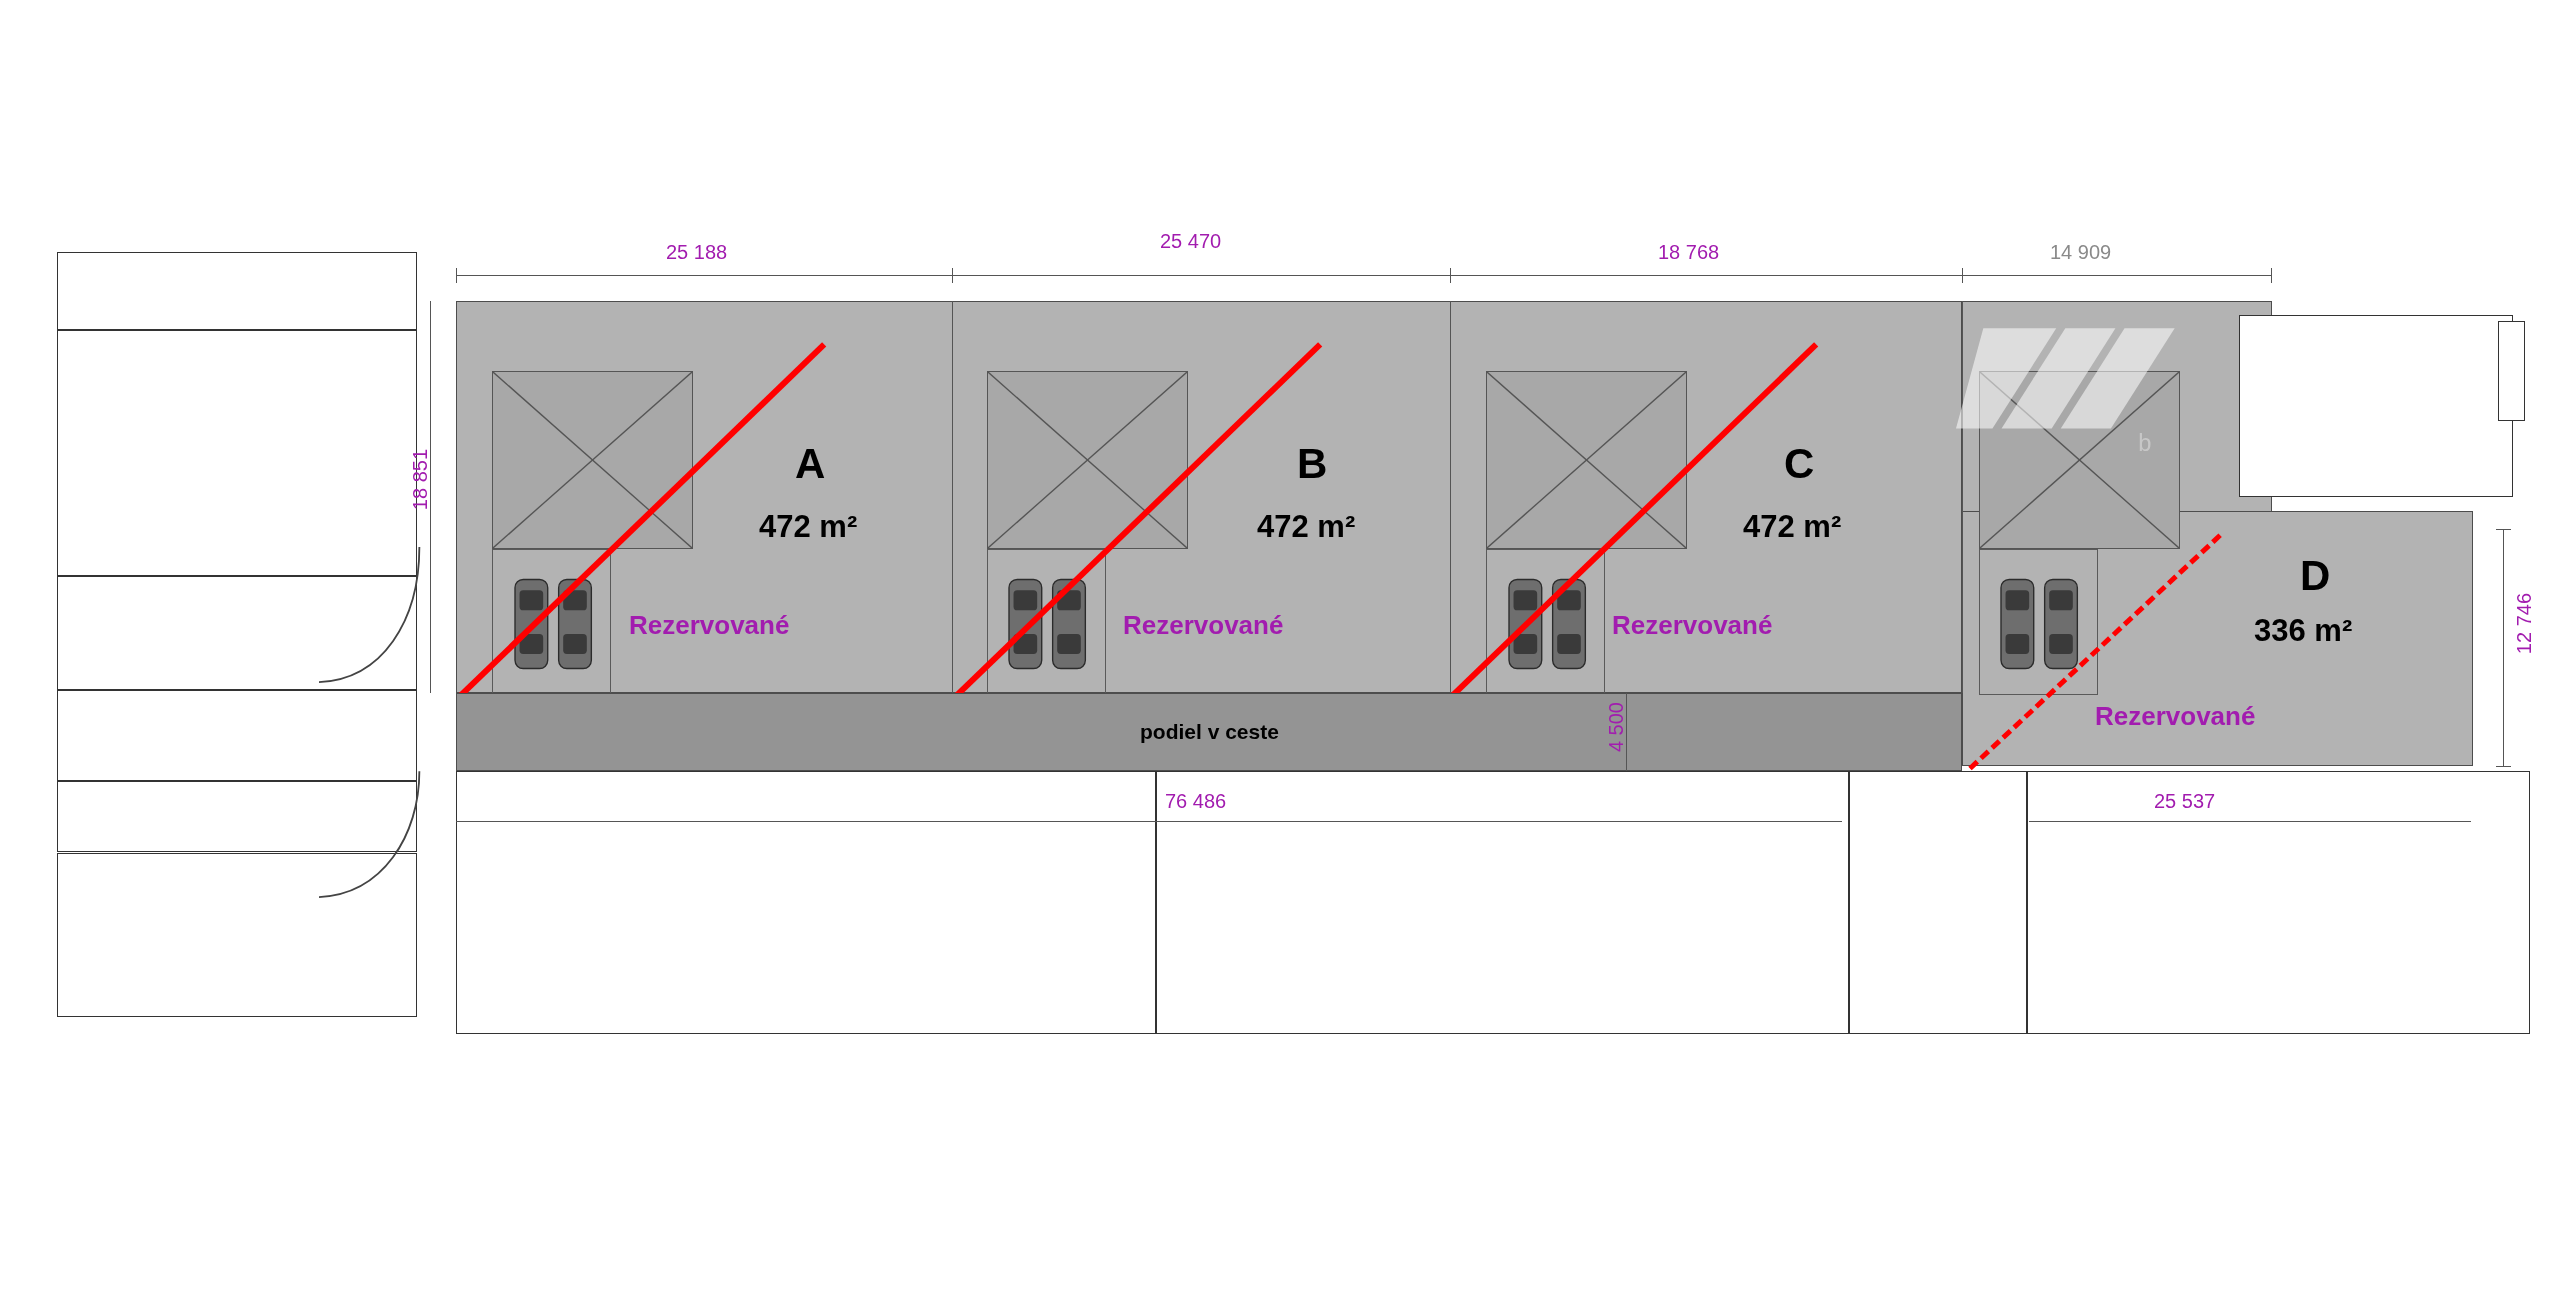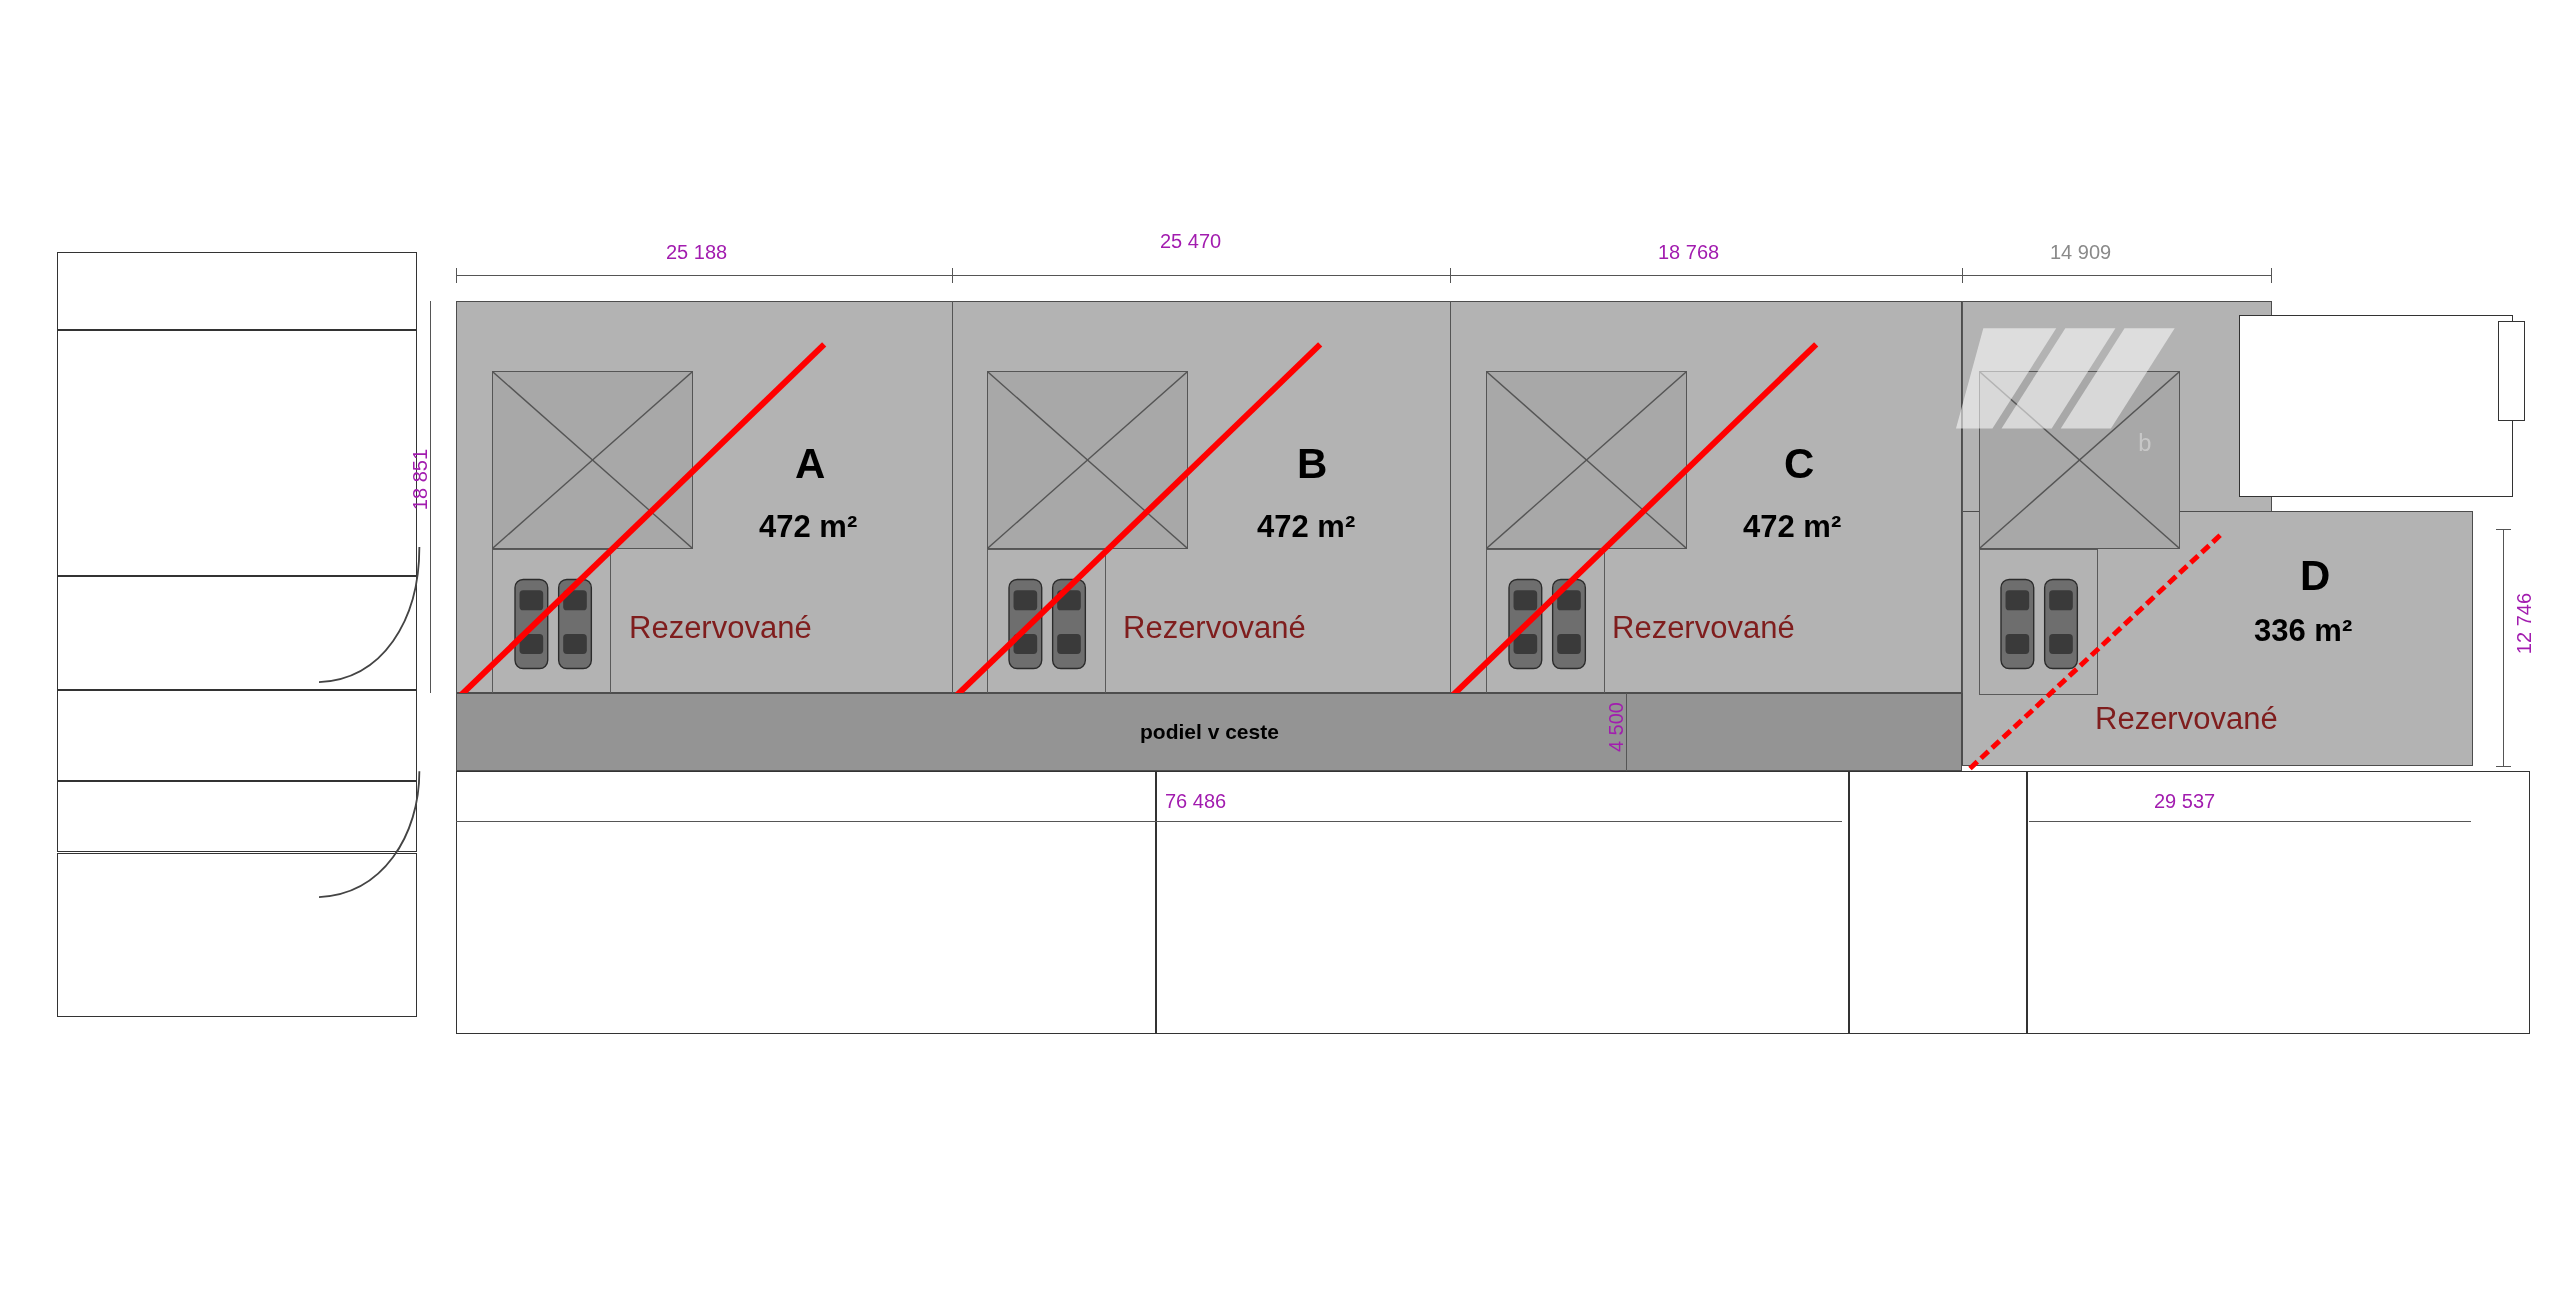--- a/index.html
+++ b/index.html
@@ -57,23 +57,23 @@
     color: #000000;
     letter-spacing: 0.5px;
   }
   .lot-area {
     font-size: 31px;
     font-weight: bold;
     color: #000000;
     white-space: nowrap;
   }
   .reserved {
-    font-size: 31px;
-    font-weight: normal;
-    color: #7f1d1d;
+    font-size: 26px;
+    font-weight: bold;
+    color: #a21caf;
     white-space: nowrap;
   }
   .road-label {
     font-size: 21px;
     font-weight: bold;
     color: #000000;
     white-space: nowrap;
   }
   .dim {
     font-size: 20px;
@@ -277,16 +277,16 @@
   <div class="abs dim vert" style="left:2513px; top:593px;">12 746</div>
 
   <div class="abs neighbor" style="left:456px; top:771px; width:700px; height:263px;"></div>
   <div class="abs neighbor" style="left:1156px; top:771px; width:693px; height:263px;"></div>
   <div class="abs neighbor" style="left:1849px; top:771px; width:178px; height:263px;"></div>
   <div class="abs neighbor" style="left:2027px; top:771px; width:503px; height:263px;"></div>
 
   <div class="abs thinline" style="left:456px; top:821px; width:1386px; height:0.9px;"></div>
   <div class="abs thinline" style="left:2029px; top:821px; width:442px; height:0.9px;"></div>
   <div class="abs dim" style="left:1165px; top:790px;">76 486</div>
-  <div class="abs dim" style="left:2154px; top:790px;">29 537</div>
+  <div class="abs dim" style="left:2154px; top:790px;">25 537</div>
 
 </div>
 
 
 </body></html>

